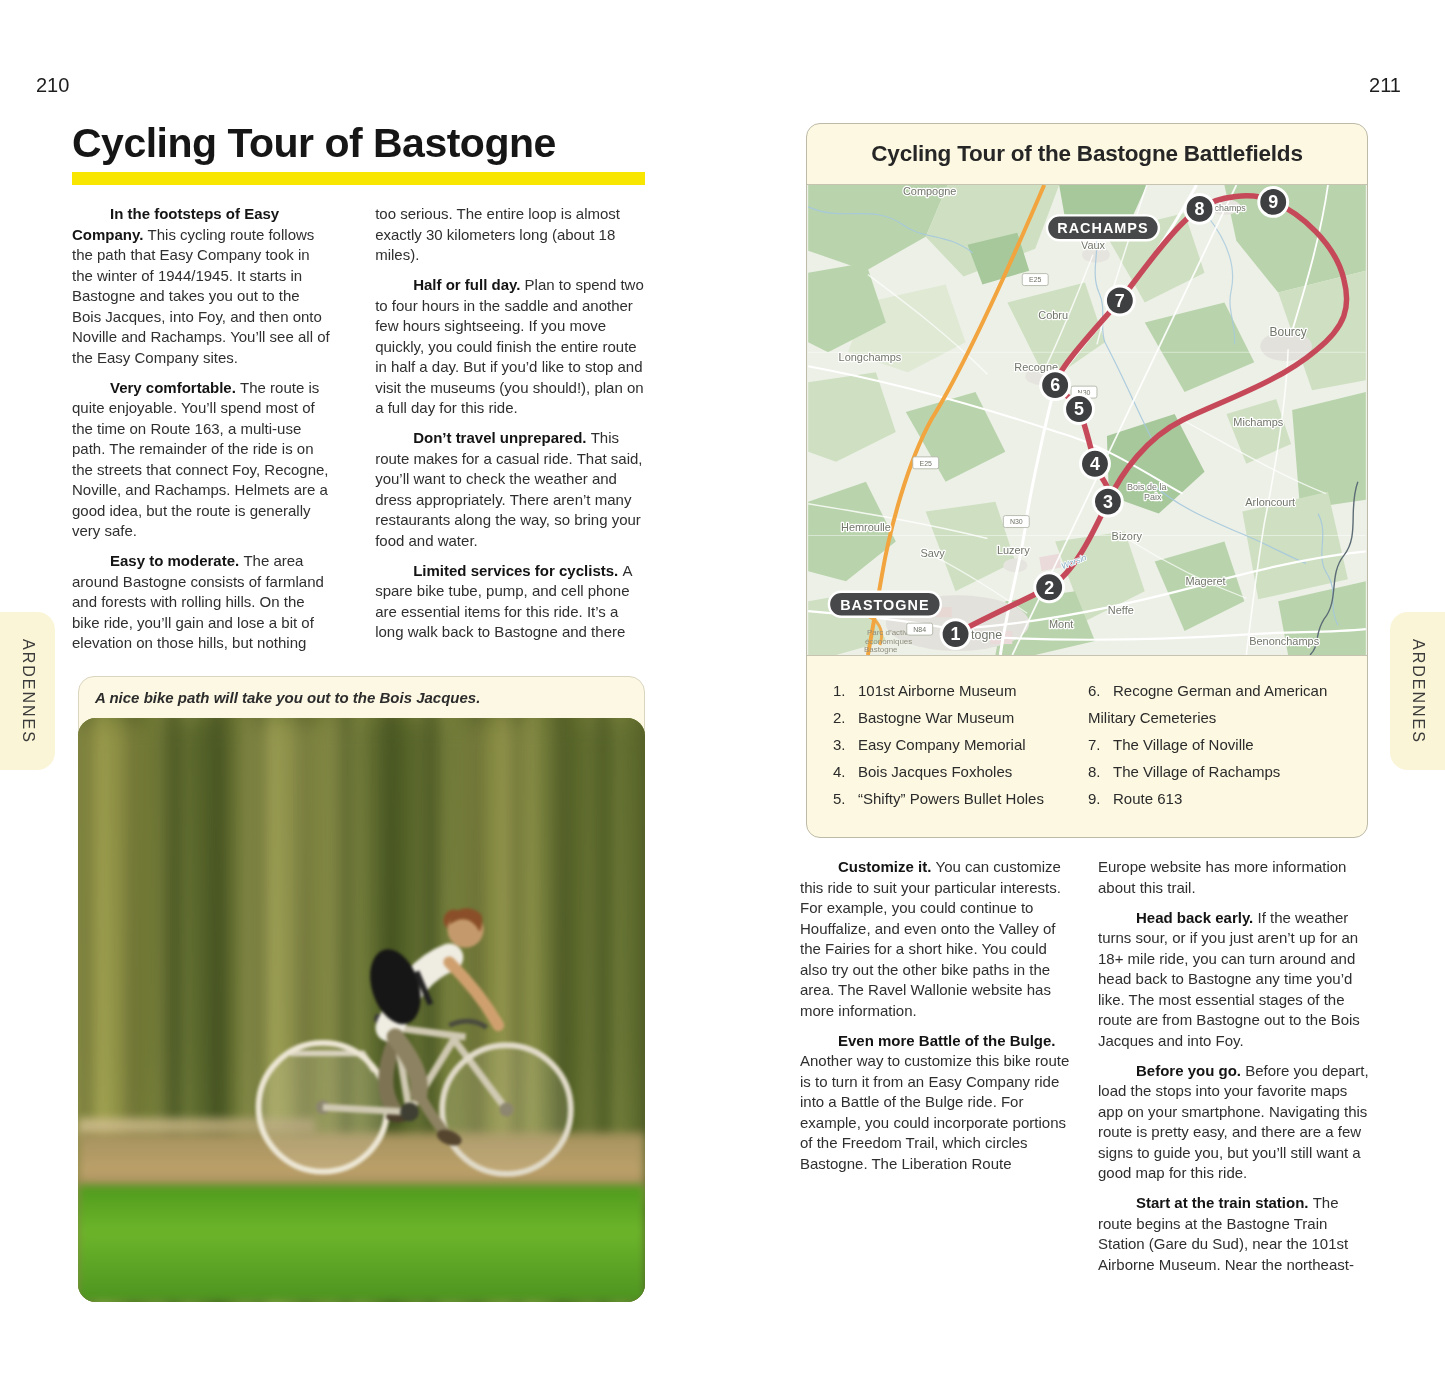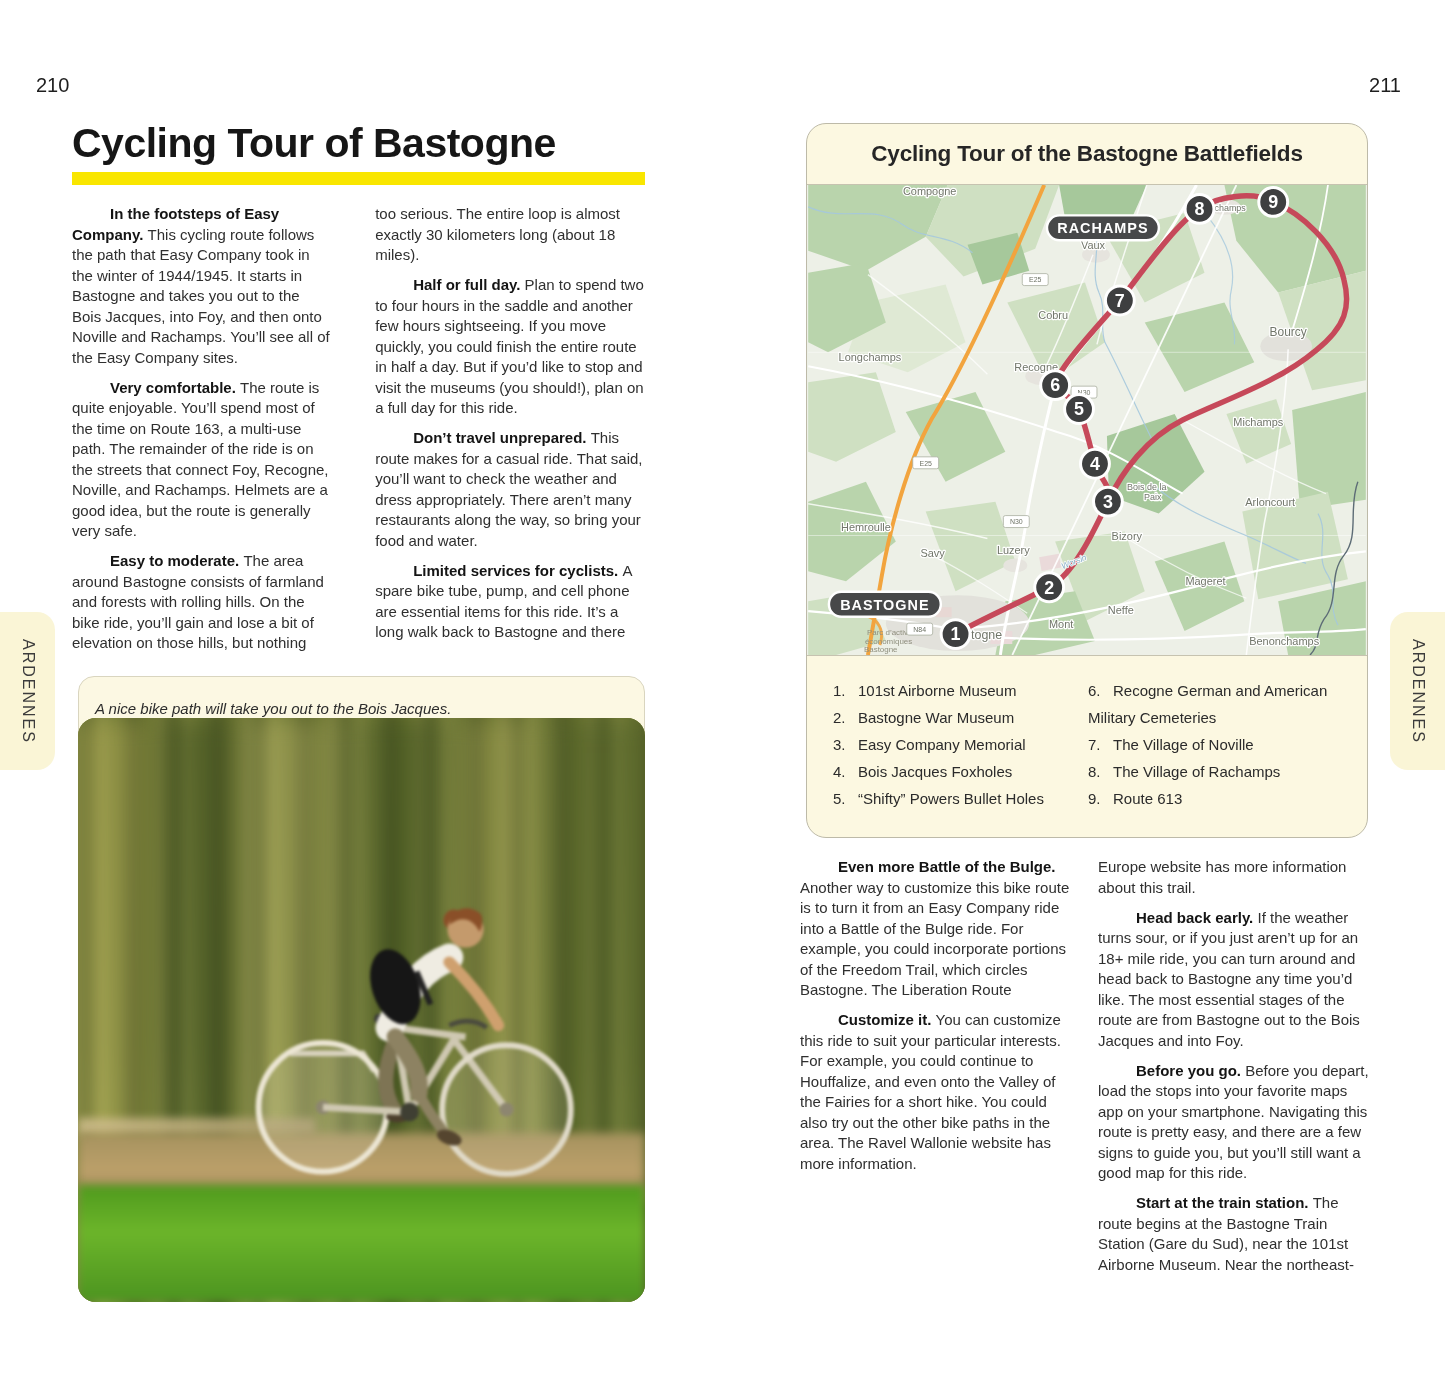--- a/index.html
+++ b/index.html
@@ -20,37 +20,37 @@
   .lp-bar{position:absolute;left:72px;top:172px;width:573px;height:13px;background:#f9e600}
   .cols{display:flex}
   .lp-cols{position:absolute;left:72px;top:204px;width:573px;height:462px;overflow:hidden;gap:44px}
   .lp-cols .col:nth-child(1){width:266px}
   .lp-cols .col:nth-child(2){width:277px}
   .para{font-size:15px;line-height:20.5px;text-indent:38px;margin:0 0 9.5px;color:#2f2f2f}
   .para.cont{text-indent:0}
   .lead{font-weight:700;color:#141414}
 
   .caption-box{position:absolute;left:78px;top:676px;width:567px;height:76px;background:#fcf8e3;border:1px solid #d9d5bf;border-radius:16px}
-  .caption-box .cap{padding:23px 16px;font-size:15px;font-style:italic;font-weight:400;color:#2c2c2c}
+  .caption-box .cap{padding:12px 16px;font-size:15px;font-style:italic;font-weight:700;color:#2c2c2c}
 
   .photo{position:absolute;left:78px;top:718px;width:567px;height:584px;border-radius:18px;overflow:hidden;background:#77812f}
   .photo .forest{position:absolute;inset:-24px;filter:blur(7px);
     background:
       linear-gradient(180deg,rgba(96,104,42,.45),rgba(70,80,28,.15) 55%,rgba(0,0,0,0) 75%),
       repeating-linear-gradient(90deg,#6e7a31 0 14px,#8b904a 14px 27px,#55612a 27px 41px,#9aa051 41px 53px,#75803a 53px 71px,#4c5726 71px 86px)}
   .photo .smear{position:absolute;inset:0;filter:blur(13px);
     background:linear-gradient(90deg,rgba(196,186,96,.40) 0 8%,rgba(40,60,20,.35) 17% 25%,rgba(214,204,124,.32) 33% 39%,rgba(50,70,25,.38) 54% 62%,rgba(205,195,112,.28) 71% 77%,rgba(60,80,30,.34) 87% 100%)}
   .photo .trail{position:absolute;left:0;right:0;top:71%;height:12%;background:linear-gradient(180deg,#a5925e,#bca06a 55%,#8f7c4e);filter:blur(5px)}
   .photo .fence{position:absolute;left:0;top:68.5%;width:42%;height:3%;background:linear-gradient(90deg,#d2c08e,#ab9b6c);filter:blur(4px);opacity:.85}
   .photo .grass{position:absolute;left:0;right:0;bottom:0;height:20%;filter:blur(4px);
     background:linear-gradient(180deg,#4f9a1d,#6cb52a 40%,#4c9420),repeating-linear-gradient(90deg,rgba(255,255,150,.18) 0 30px,rgba(0,0,0,0) 30px 75px)}
   .photo svg.cyclist{position:absolute;left:25%;top:25%;width:66%;filter:blur(1.6px)}
 
   
-  .map-box{position:absolute;left:806px;top:123px;width:562px;height:715px;background:#fcf8e1;border:1px solid #bdbaa8;border-radius:20px}
+  .map-box{position:absolute;left:806px;top:123px;width:562px;height:715px;background:#fcf8e1;border:1px solid #bdbaa8;border-radius:14px}
   .map-title{height:60px;display:flex;align-items:center;justify-content:center;font-size:22.5px;font-weight:800;color:#262626;letter-spacing:-0.2px}
   #mapsvg{display:block;background:#edf0e7;border-top:1px solid #c6c3b0;border-bottom:1px solid #c6c3b0}
   .legend{display:flex;padding:21px 6px 0 26px;}
   .legend .lcol{width:255px}
   .leg-item{font-size:15px;line-height:27px;color:#2b2b2b}
   .leg-num{display:inline-block;width:25px}
 
   .rp-cols{position:absolute;left:800px;top:857px;width:574px;gap:22px}
   .rp-cols .col{width:276px}
 
@@ -284,22 +284,22 @@
         <div class="leg-item"><span class="leg-num">6.</span>Recogne German and American Military Cemeteries</div>
         <div class="leg-item"><span class="leg-num">7.</span>The Village of Noville</div>
         <div class="leg-item"><span class="leg-num">8.</span>The Village of Rachamps</div>
         <div class="leg-item"><span class="leg-num">9.</span>Route 613</div>
       </div>
   </div>
 </div>
 
 <div class="cols rp-cols">
   <div class="col">
+      <p class="para"><b class="lead">Customize it. </b>You can customize this ride to suit your particular interests. For example, you could continue to Houffalize, and even onto the Valley of the Fairies for a short hike. You could also try out the other bike paths in the area. The Ravel Wallonie website has more information.</p>
       <p class="para"><b class="lead">Even more Battle of the Bulge. </b>Another way to customize this bike route is to turn it from an Easy Company ride into a Battle of the Bulge ride. For example, you could incorporate portions of the Freedom Trail, which circles Bastogne. The Liberation Route</p>
-      <p class="para"><b class="lead">Customize it. </b>You can customize this ride to suit your particular interests. For example, you could continue to Houffalize, and even onto the Valley of the Fairies for a short hike. You could also try out the other bike paths in the area. The Ravel Wallonie website has more information.</p>
     </div>
   <div class="col">
       <p class="para cont">Europe website has more information about this trail.</p>
       <p class="para"><b class="lead">Head back early. </b>If the weather turns sour, or if you just aren’t up for an 18+ mile ride, you can turn around and head back to Bastogne any time you’d like. The most essential stages of the route are from Bastogne out to the Bois Jacques and into Foy.</p>
       <p class="para"><b class="lead">Before you go. </b>Before you depart, load the stops into your favorite maps app on your smartphone. Navigating this route is pretty easy, and there are a few signs to guide you, but you’ll still want a good map for this ride.</p>
       <p class="para"><b class="lead">Start at the train station. </b>The route begins at the Bastogne Train Station (Gare du Sud), near the 101st Airborne Museum. Near the northeast-</p>
     </div>
 </div>
 
 </body></html>

